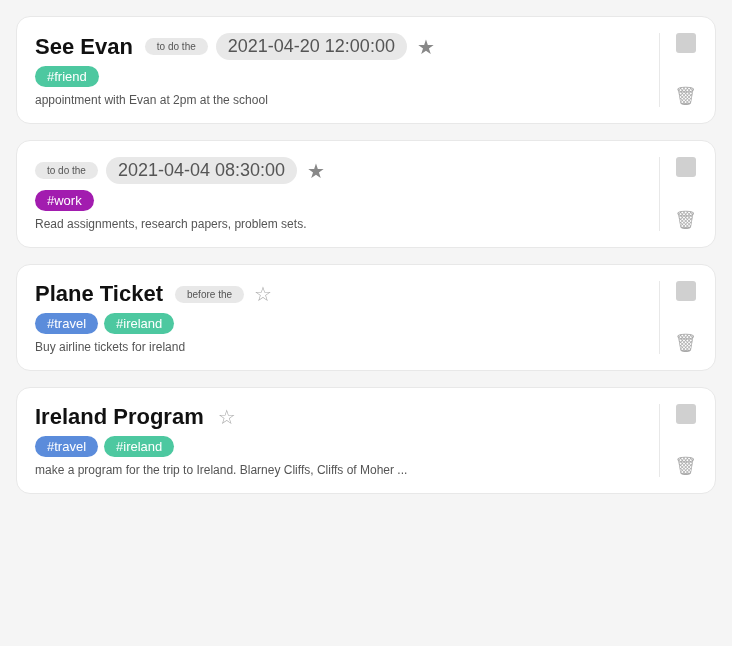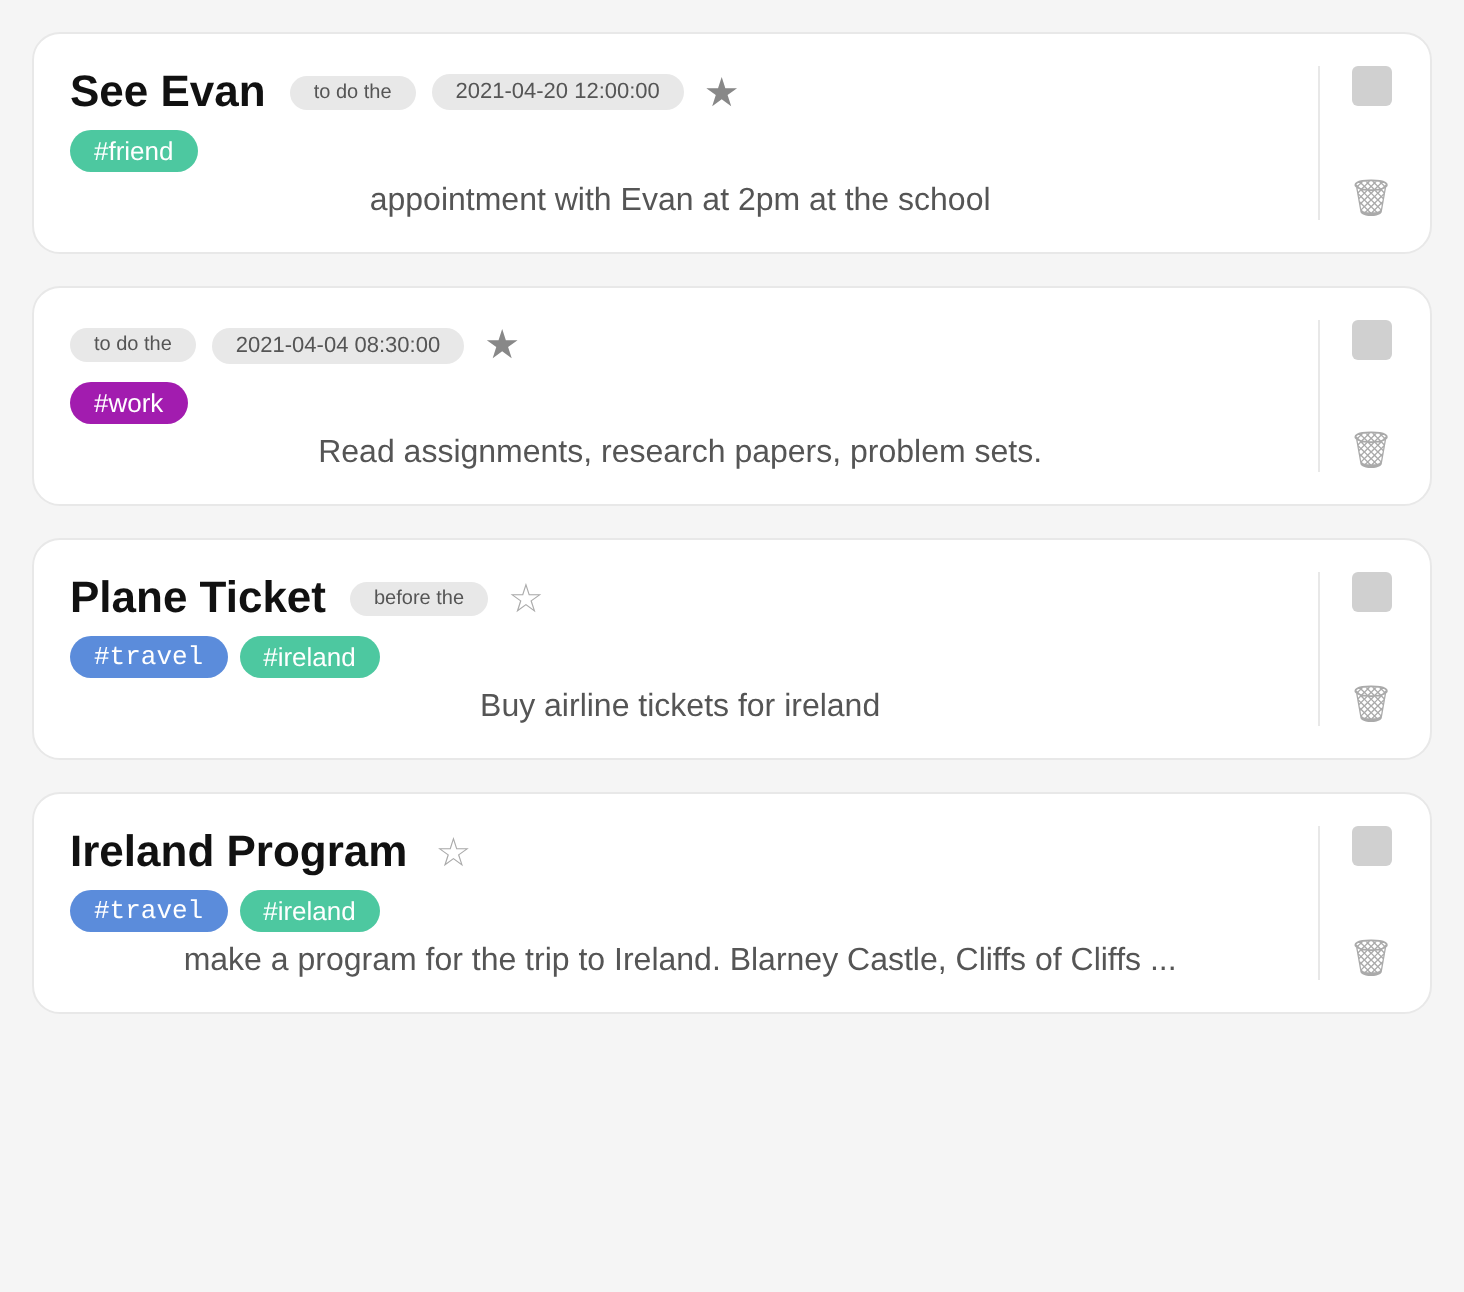--- a/index.html
+++ b/index.html
@@ -18,21 +18,20 @@
       margin-bottom: 16px;
       display: flex;
       flex-direction: row;
       align-items: stretch;
       border: 1px solid #e8e8e8;
     }
 
     .task-main {
       flex: 1;
       min-width: 0;
-      text-align: center;
     }
 
     .task-header {
       display: flex;
       align-items: center;
       flex-wrap: wrap;
       gap: 8px;
       margin-bottom: 6px;
     }
 
@@ -48,21 +47,21 @@
       border-radius: 999px;
       padding: 3px 12px;
       font-size: 10px;
       color: #555;
     }
 
     .datetime-pill {
       background: #e8e8e8;
       border-radius: 999px;
       padding: 3px 12px;
-      font-size: 11px;
+      font-size: 18px;
       color: #555;
     }
 
     .star-icon {
       font-size: 20px;
       color: #aaa;
       cursor: pointer;
       margin-left: 2px;
     }
 
@@ -80,25 +79,25 @@
     .tag {
       border-radius: 999px;
       padding: 3px 12px;
       font-size: 13px;
       font-weight: 500;
       color: #fff;
     }
 
     .tag-friend { background: #4dc8a0; }
     .tag-work   { background: #a21caf; }
-    .tag-travel { background: #5b8cdb; font-family: Liberation Mono, monospace; }
+    .tag-travel { background: #5b8cdb; }
     .tag-ireland{ background: #4dc8a0; }
 
     .task-desc {
-      font-size: 16px;
+      font-size: 12px;
       color: #555;
       margin-top: 2px;
     }
 
     .task-actions {
       display: flex;
       flex-direction: column;
       align-items: center;
       justify-content: space-between;
       padding-left: 14px;
@@ -182,20 +181,20 @@
     <div class="task-card">
       <div class="task-main">
         <div class="task-header">
           <span class="task-title">Ireland Program</span>
           <span class="star-icon">☆</span>
         </div>
         <div class="tags-row">
           <span class="tag tag-travel">#travel</span>
           <span class="tag tag-ireland">#ireland</span>
         </div>
-        <div class="task-desc">make a program for the trip to Ireland. Blarney Castle, Cliffs of Cliffs ...</div>
+        <div class="task-desc">make a program for the trip to Ireland. Blarney Cliffs, Cliffs of Moher ...</div>
       </div>
       <div class="task-actions">
         <div class="checkbox"></div>
         <span class="trash-icon">🗑</span>
       </div>
     </div>
   </div>
 
 </body></html>

